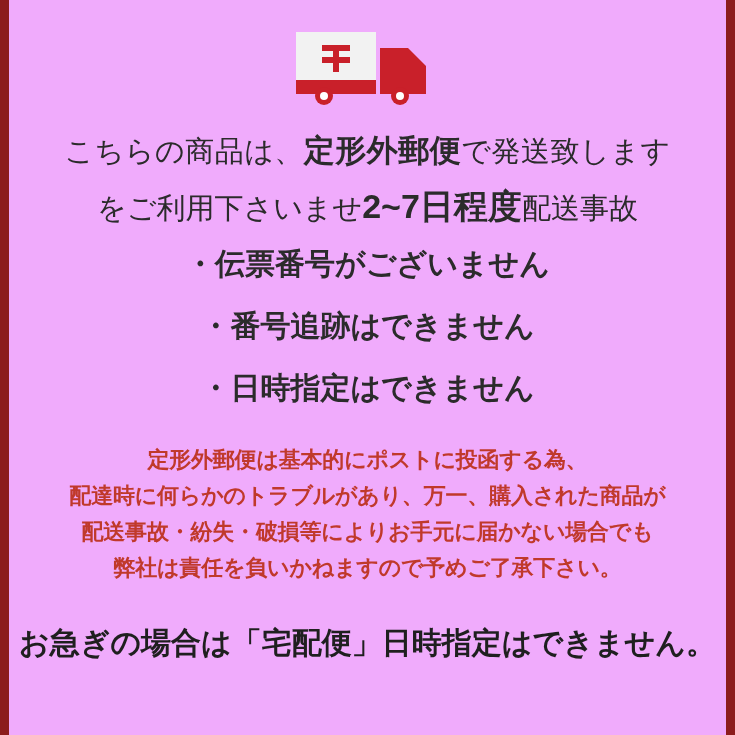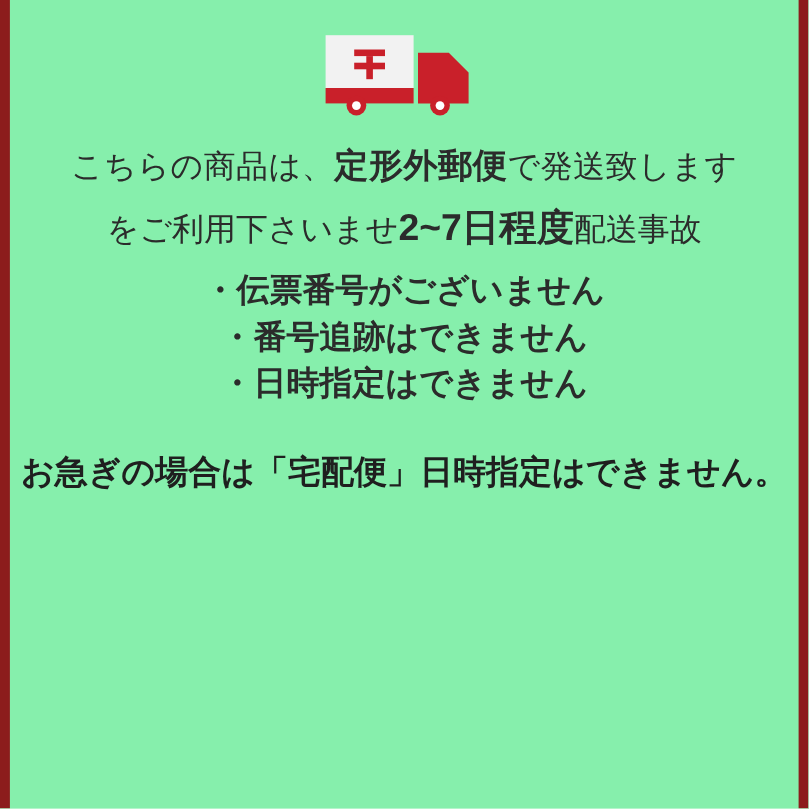--- a/index.html
+++ b/index.html
@@ -13,21 +13,21 @@
     font-family: "Liberation Sans", "DejaVu Sans", sans-serif;
     overflow: hidden;
   }
   .page {
     position: relative;
     width: 735px;
     height: 735px;
     box-sizing: border-box;
     border-left: 9px solid #8c1c1c;
     border-right: 9px solid #8c1c1c;
-    background: #86efac;
+    background: #f0abfc;
   }
   .inner {
     position: absolute;
     left: 0;
     top: 0;
     width: 717px;
     height: 735px;
     display: flex;
     flex-direction: column;
     align-items: center;
@@ -70,21 +70,21 @@
   .l3 {
     margin-top: 40px;
     font-size: 27px;
   }
 
   .bullets {
     margin-top: 14px;
     display: flex;
     flex-direction: column;
     align-items: center;
-    gap: 1px;
+    gap: 21px;
   }
   .bullet {
     font-size: 30px;
     font-weight: bold;
     color: #2b2b2b;
     white-space: nowrap;
   }
 
   .notice {
     margin-top: 36px;
@@ -145,17 +145,23 @@
       <span>をご利用下さいませ</span><span class="em">2~7日程度</span><span>配送事故</span>
     </div>
 
 
     <div class="bullets">
       <div class="bullet">・伝票番号がございません</div>
       <div class="bullet">・番号追跡はできません</div>
       <div class="bullet">・日時指定はできません</div>
     </div>
 
+    <div class="notice">
+      <div class="notice-line">定形外郵便は基本的にポストに投函する為、</div>
+      <div class="notice-line">配達時に何らかのトラブルがあり、万一、購入された商品が</div>
+      <div class="notice-line">配送事故・紛失・破損等によりお手元に届かない場合でも</div>
+      <div class="notice-line">弊社は責任を負いかねますので予めご了承下さい。</div>
+    </div>
 
     <div class="footer">お急ぎの場合は「宅配便」日時指定はできません。</div>
 
   </div>
 </div>
 
 </body></html>

